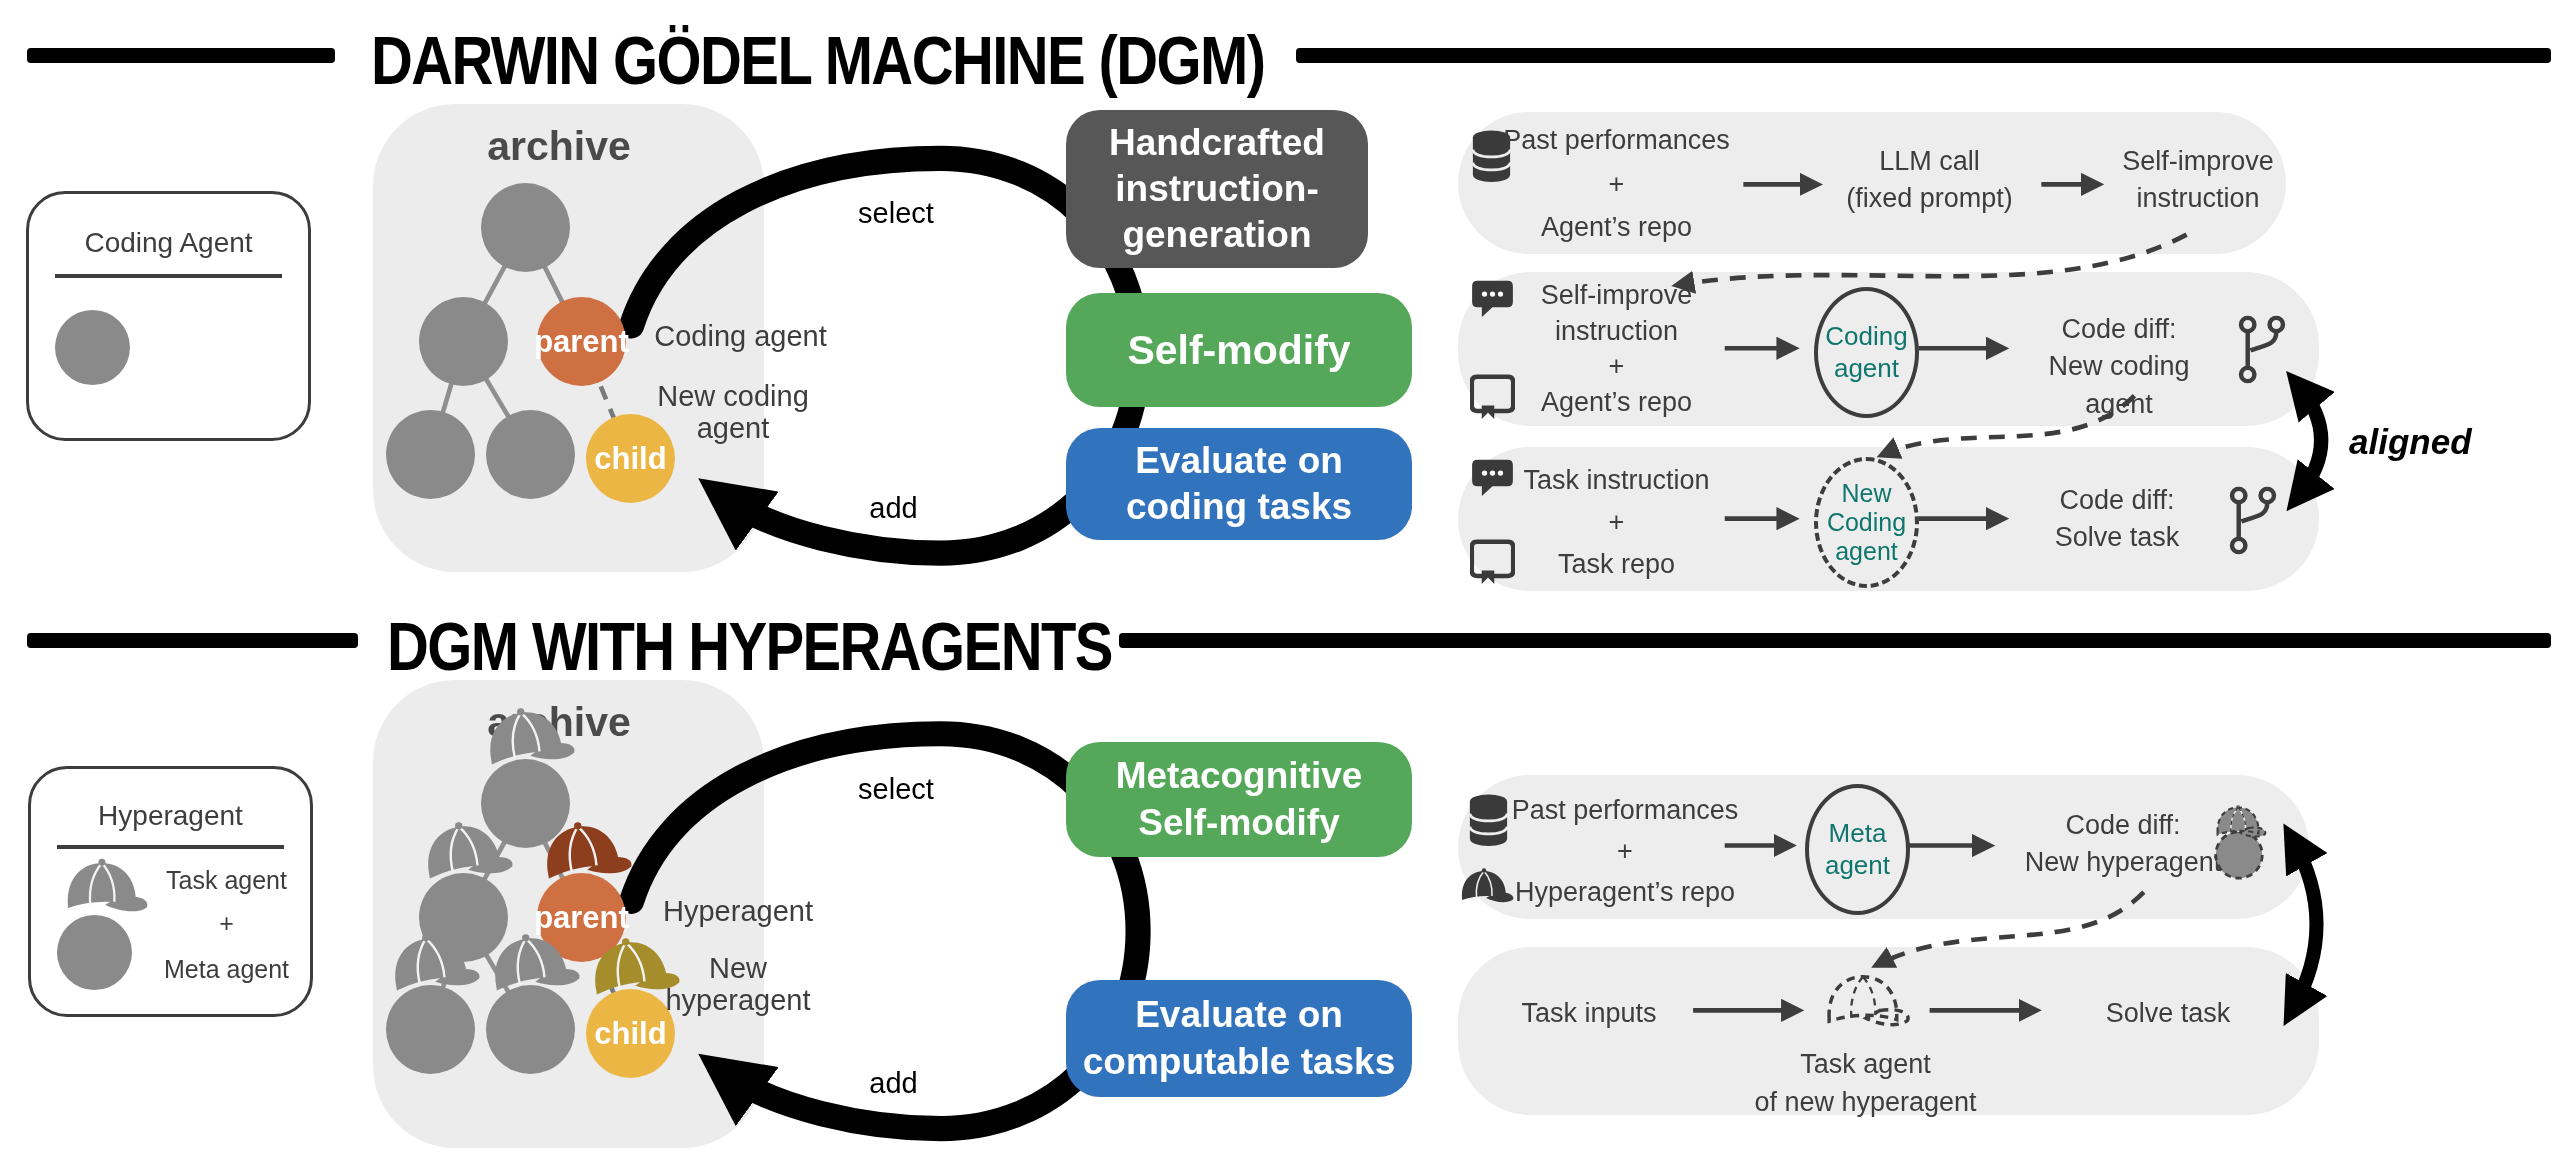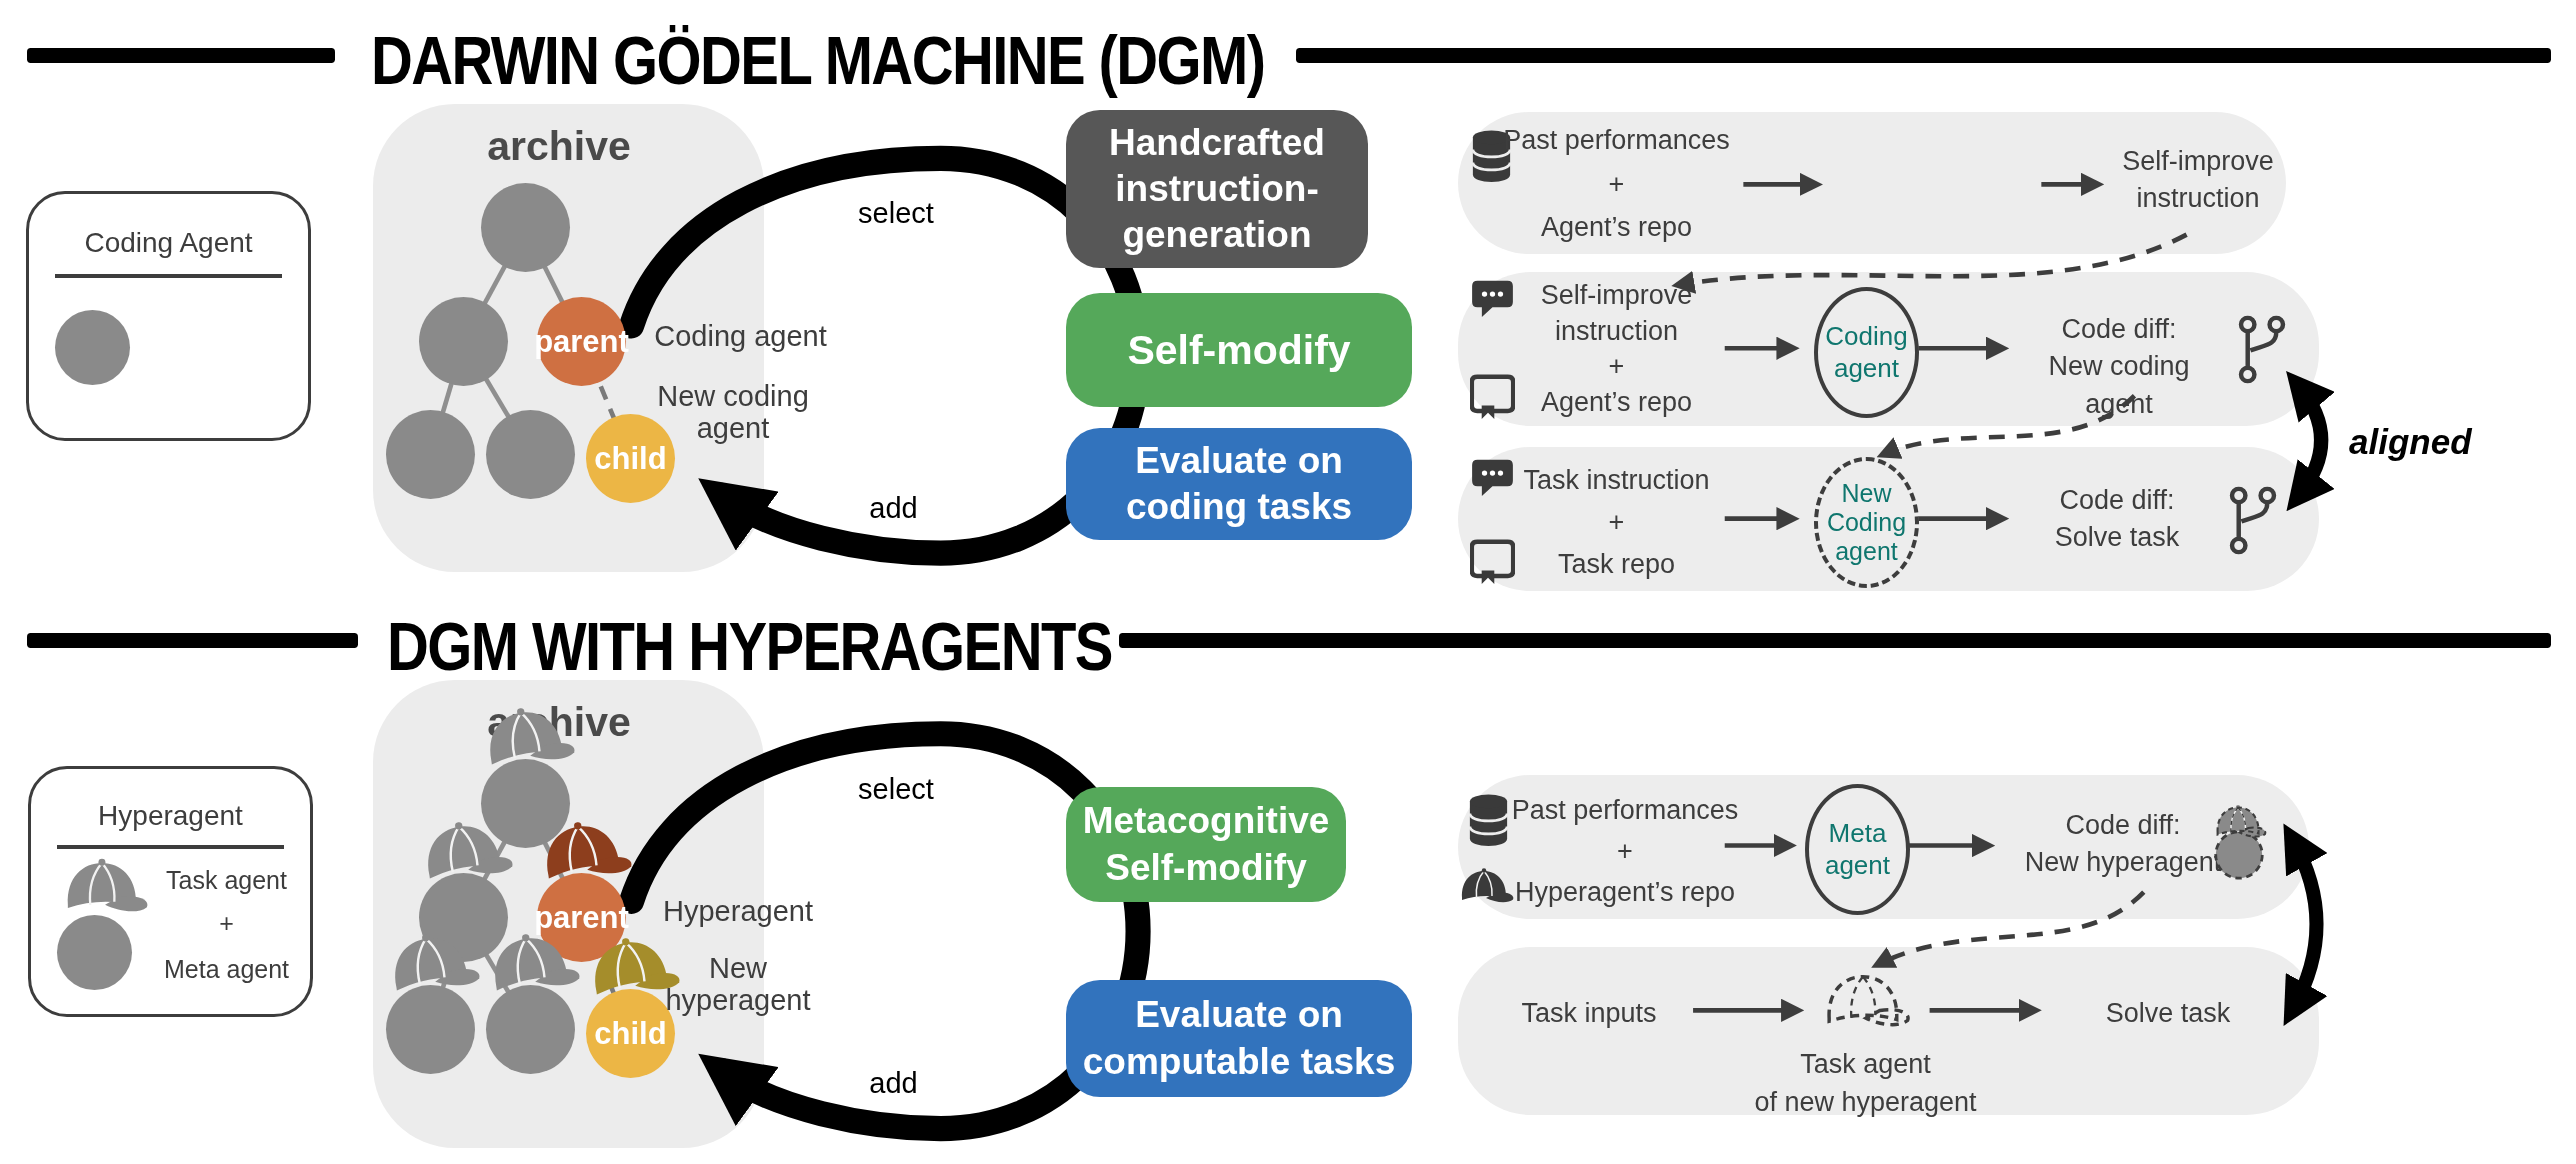--- a/index.html
+++ b/index.html
@@ -189,20 +189,22 @@
   <div class="stepbox" style="left:1066px;top:293px;width:346px;height:114px;background:#55a85a;font-size:41px;">Self-modify</div>
   <div class="stepbox" style="left:1066px;top:428px;width:346px;height:112px;background:#3273bd;font-size:37px;line-height:1.25;">Evaluate on
 coding tasks</div>
 
   <svg class="a" style="left:1470px;top:129px;" width="43" height="54" viewBox="0 0 46 58">
       <use href="#sym-db"></use>
     </svg>
   <div class="t" style="left:1486px;top:119px;width:261px;line-height:1.62;">Past performances
 +
 Agent’s repo</div>
+  <div class="t" style="left:1827px;top:143px;width:205px;line-height:1.38;">LLM call
+(fixed prompt)</div>
   <div class="t" style="left:2112px;top:143px;width:172px;line-height:1.38;">Self-improve
 instruction</div>
 
   <svg class="a" style="left:1471px;top:279px;" width="43" height="39" viewBox="0 0 48 44">
       <use href="#sym-chat"></use>
     </svg>
   <svg class="a" style="left:1470px;top:373px;" width="45" height="47" viewBox="0 0 50 52">
       <use href="#sym-repo"></use>
     </svg>
   <div class="t" style="left:1514px;top:278px;width:205px;line-height:1.32;">Self-improve
@@ -265,21 +267,21 @@
   <svg class="a" style="left:582px;top:934px;transform:rotate(-8deg);" width="98" height="67" viewBox="0 0 120 82">
       <use href="#sym-cap" fill="#a58d2b"></use>
     </svg>
 
   <div class="t" style="left:647px;top:892px;width:182px;font-size:29px;">Hyperagent</div>
   <div class="t" style="left:652px;top:952px;width:172px;font-size:29px;line-height:1.12;">New
 hyperagent</div>
   <div class="loop-label" style="left:838px;top:773px;width:116px;">select</div>
   <div class="loop-label" style="left:847px;top:1067px;width:93px;">add</div>
 
-  <div class="stepbox" style="left:1066px;top:787px;width:280px;height:115px;background:#55a85a;font-size:37px;line-height:1.25;">Metacognitive
+  <div class="stepbox" style="left:1066px;top:742px;width:346px;height:115px;background:#55a85a;font-size:37px;line-height:1.25;">Metacognitive
 Self-modify</div>
   <div class="stepbox" style="left:1066px;top:980px;width:346px;height:117px;background:#3273bd;font-size:37px;line-height:1.25;">Evaluate on
 computable tasks</div>
 
   <svg class="a" style="left:1467px;top:793px;" width="43" height="54" viewBox="0 0 46 58">
       <use href="#sym-db"></use>
     </svg>
   <svg class="a" style="left:1455px;top:866px;" width="60" height="41" viewBox="0 0 120 82">
       <use href="#sym-cap" fill="#3a3a3a"></use>
     </svg>

